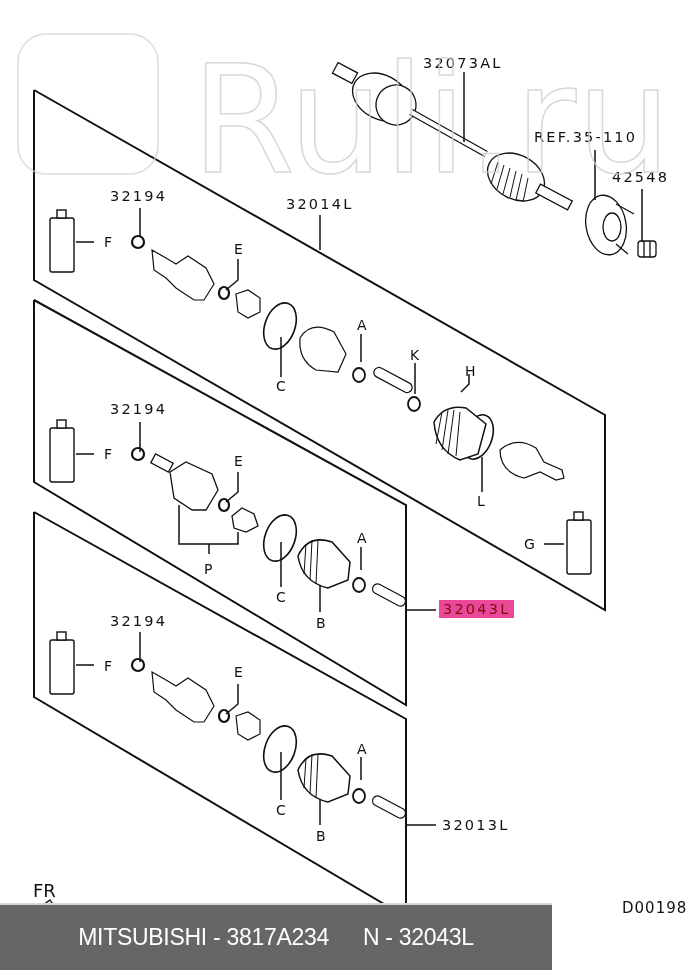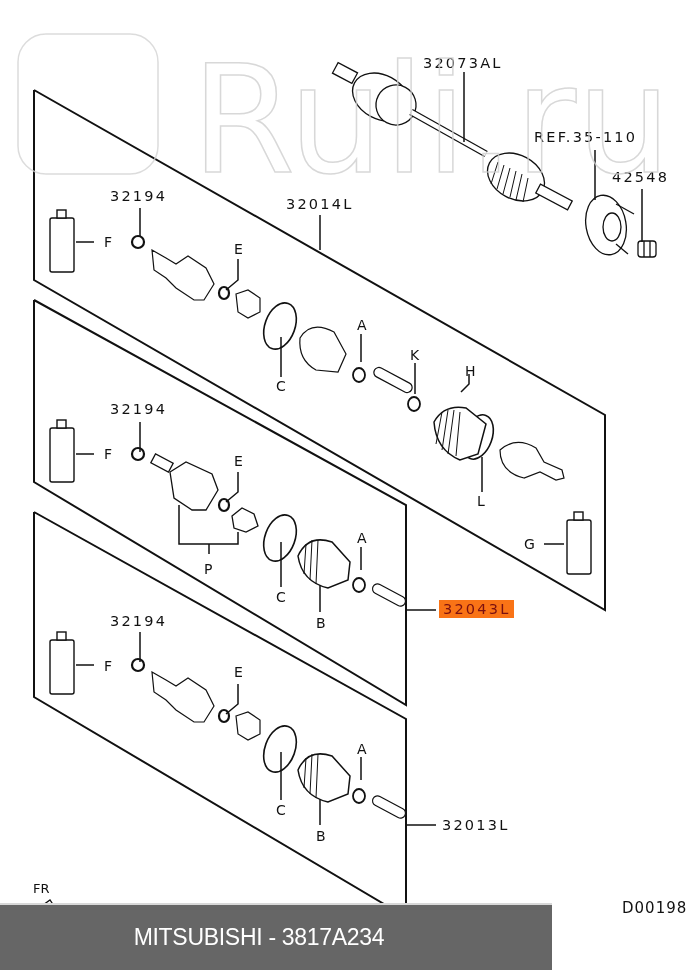--- a/index.html
+++ b/index.html
@@ -4,21 +4,21 @@
 <style>
   html, body { margin: 0; padding: 0; background: #ffffff; }
   body { width: 690px; height: 970px; position: relative; overflow: hidden;
          font-family: "Liberation Sans", sans-serif; }
   #diagram { position: absolute; left: 16px; top: 0; width: 690px; height: 750px; background: #fff; margin-top: 32px; }
   #diagram svg { position: absolute; left: 0; top: 0; }
   .lbl { position: absolute; font-family: "DejaVu Sans", sans-serif; font-size: 14.5px;
          letter-spacing: 2.2px; color: #111; line-height: 1; white-space: nowrap; }
   .lbl.letter { letter-spacing: 0; font-size: 14px; }
   .lbl.small { font-size: 15px; letter-spacing: 1px; }
-  .hl { background: #f97316; color: #7a1010; padding: 1px 4px; }
+  .hl { background: #ec4899; color: #7a1010; padding: 1px 4px; }
   #watermark { position: absolute; left: 10px; top: 605px; width: 680px; height: 150px; pointer-events: none; }
   #footer { position: absolute; left: 0; top: 903px; width: 552px; height: 67px; background: #666666;
             border-top: 2px solid #d8d8d8; box-sizing: border-box;
             display: flex; align-items: center; justify-content: center; }
   #footer span { color: #ffffff; font-family: "Liberation Sans", sans-serif; font-size: 23px; letter-spacing: -0.3px; }
   #footer .gap { display: inline-block; width: 34px; }
 </style>
 </head>
 <body>
 
@@ -208,27 +208,28 @@
   <span class="lbl letter" style="left:260px;top:558px">C</span>
   <span class="lbl letter" style="left:341px;top:499px">A</span>
   <span class="lbl letter" style="left:300px;top:584px">B</span>
 
   <span class="lbl letter" style="left:88px;top:627px">F</span>
   <span class="lbl letter" style="left:218px;top:633px">E</span>
   <span class="lbl letter" style="left:260px;top:771px">C</span>
   <span class="lbl letter" style="left:341px;top:710px">A</span>
   <span class="lbl letter" style="left:300px;top:797px">B</span>
 
-  <span class="lbl letter" style="left:17px;top:850px;font-size:13px">FR</span>
+  <span class="lbl letter" style="left:17px;top:850px;font-size:18px">FR</span>
   <span class="lbl small" style="left:606px;top:869px">D00198</span>
 
   <svg id="watermark" viewBox="0 0 680 150">
     <g fill="none" stroke="#d4d4d4" stroke-width="1.5" opacity="0.8">
       <rect x="2" y="2" width="140" height="140" rx="28"></rect>
       <text x="175" y="140" font-family="DejaVu Sans, sans-serif" font-size="150" stroke="#cfcfcf" fill="none">Ruli.ru</text>
     </g>
   </svg>
 </div>
 
 <div id="footer">
   <span>MITSUBISHI - 3817A234</span>
   <span class="gap"></span>
+  <span>N - 32043L</span>
 </div>
 
 </body></html>

